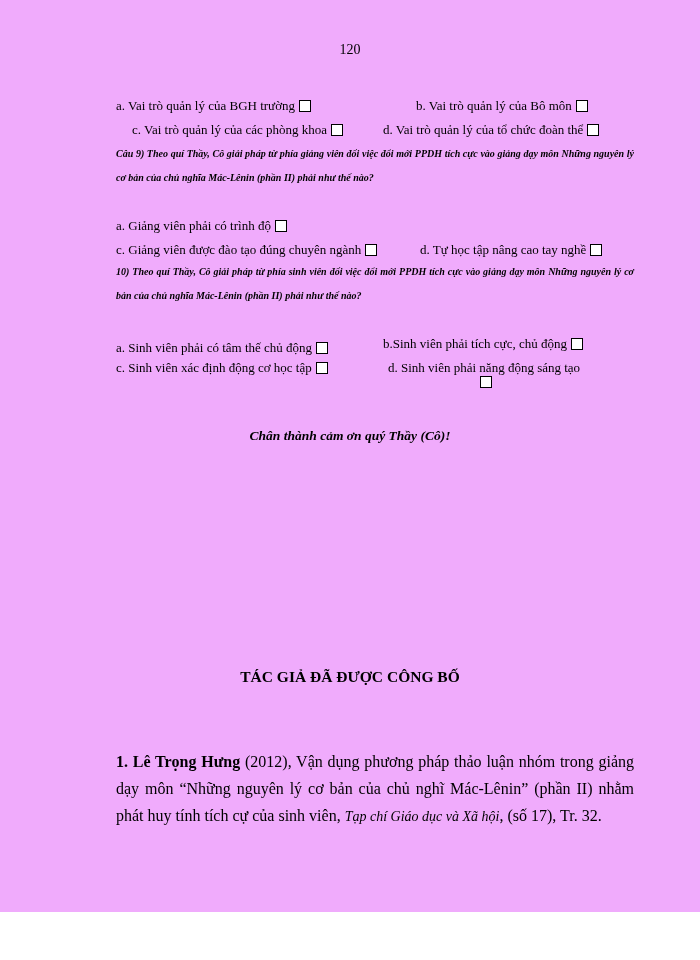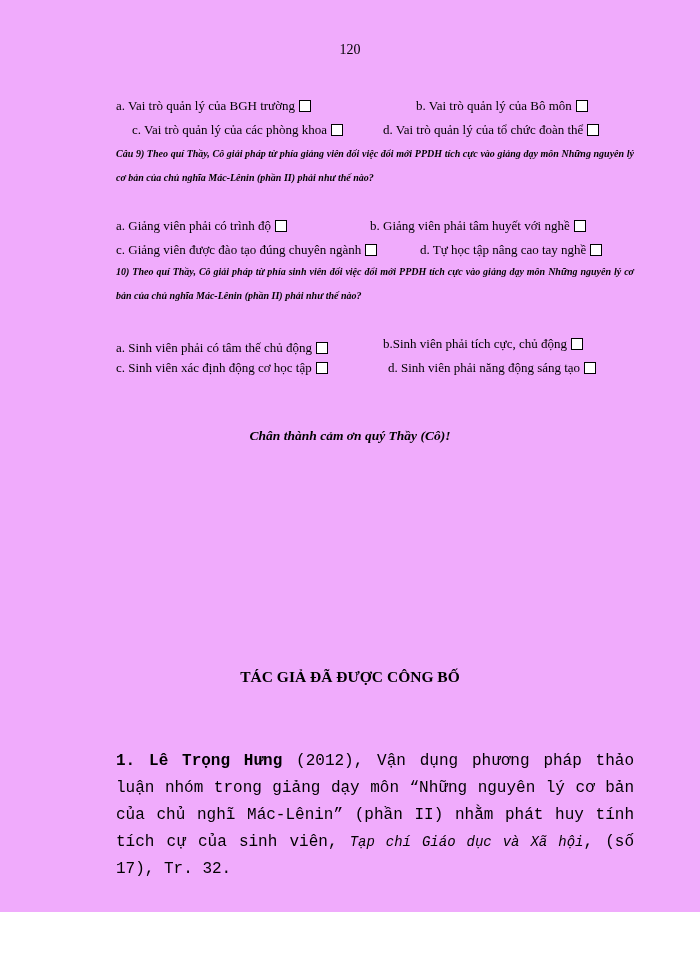--- a/index.html
+++ b/index.html
@@ -10,21 +10,21 @@
   .opt { position: absolute; font-family: "Liberation Serif", serif; font-size: 13px; white-space: nowrap;
          display: flex; align-items: center; justify-content: space-between; }
   .cb { display: inline-block; width: 12px; height: 12px; border: 1px solid #000; margin-left: 4px;
         box-sizing: border-box; background: #fff; }
   .q { position: absolute; left: 116px; width: 518px; font-family: "Liberation Serif", serif;
        font-size: 10px; font-weight: bold; font-style: italic; line-height: 24px; text-align: justify; }
   .thanks { position: absolute; top: 428px; left: 0; width: 700px; text-align: center;
             font-family: "Liberation Serif", serif; font-size: 13.5px; font-weight: bold; font-style: italic; }
   .heading { position: absolute; left: 0; width: 700px; text-align: center;
              font-family: "Liberation Serif", serif; font-size: 15.5px; font-weight: bold; }
-  .ref { position: absolute; left: 116px; top: 748px; width: 518px; font-family: Liberation Mono, monospace;
+  .ref { position: absolute; left: 116px; top: 748px; width: 518px; font-family: Liberation Serif, serif;
          font-size: 16px; line-height: 27px; text-align: justify; }
   .ref .it { font-style: italic; font-size: 14px; }
 </style>
 </head>
 <body>
 
 <div class="page">
 
   <div class="pnum">120</div>
 
@@ -43,24 +43,20 @@
   <div class="opt" style="left:383px; top:122px;">
     <span>d. Vai trò quản lý của tổ chức đoàn thể</span>
     <span class="cb"></span>
   </div>
 
   <div class="q" style="top:142px;">Câu 9) Theo quí Thầy, Cô giải pháp từ phía giảng viên đối việc đổi mới PPDH tích cực vào giảng dạy môn Những nguyên lý cơ bản của chủ nghĩa Mác-Lênin (phần II) phải như thế nào?</div>
   <div class="opt" style="left:116px; top:218px;">
     <span>a. Giảng viên phải có trình độ</span>
     <span class="cb"></span>
   </div>
-  <div class="opt" style="left:370px; top:218px;">
-    <span>b. Giảng viên phải tâm huyết với nghề</span>
-    <span class="cb"></span>
-  </div>
   <div class="opt" style="left:420px; top:242px;">
     <span>d. Tự học tập nâng cao tay nghề</span>
     <span class="cb"></span>
   </div>
   <div class="opt" style="left:116px; top:242px;">
     <span>c. Giảng viên được đào tạo đúng chuyên ngành</span>
     <span class="cb"></span>
   </div>
 
   <div class="q" style="top:260px;">10) Theo quí Thầy, Cô giải pháp từ phía sinh viên đối việc đổi mới PPDH tích cực vào giảng dạy môn Những nguyên lý cơ bản của chủ nghĩa Mác-Lênin (phần II) phải như thế nào?</div>
@@ -69,21 +65,21 @@
     <span class="cb"></span>
   </div>
   <div class="opt" style="left:383px; top:336px;">
     <span>b.Sinh viên phải tích cực, chủ động</span>
     <span class="cb"></span>
   </div>
   <div class="opt" style="left:116px; top:360px;">
     <span>c. Sinh viên xác định động cơ học tập</span>
     <span class="cb"></span>
   </div>
-  <div class="opt" style="left:388px; top:360px;">
+  <div class="opt" style="left:388px; top:360px;flex-direction:column;">
     <span>d. Sinh viên phải năng động sáng tạo</span>
     <span class="cb"></span>
   </div>
 
   <div class="thanks">Chân thành cảm ơn quý Thầy (Cô)!</div>
 
   <div class="heading" style="top:668px;">TÁC GIẢ ĐÃ ĐƯỢC CÔNG BỐ</div>
 
   <div class="ref">
     <b>1.</b>

